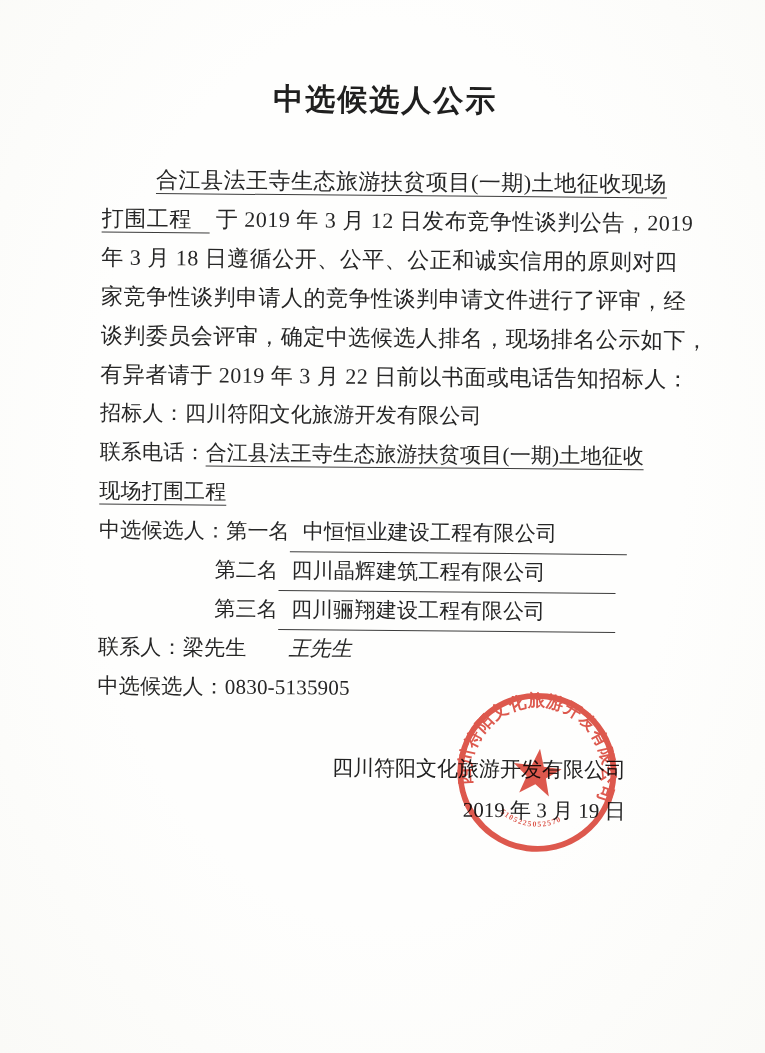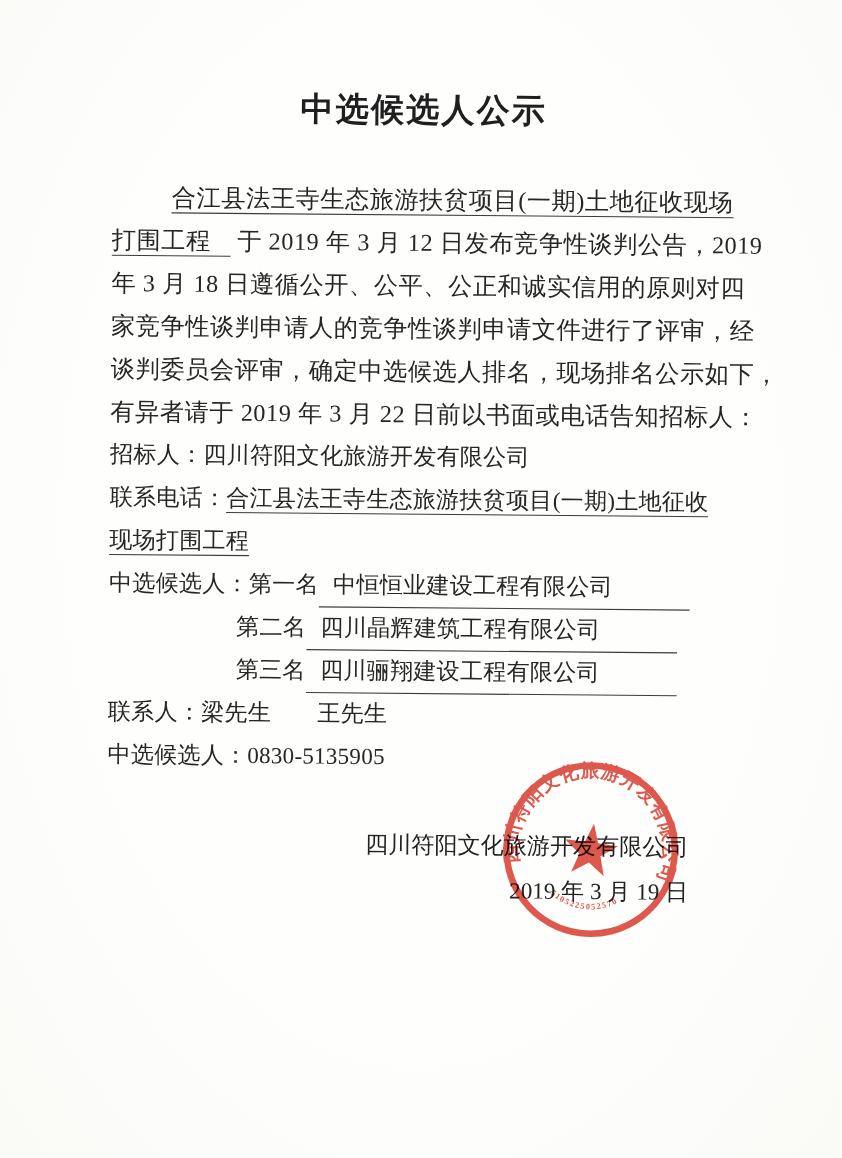--- a/index.html
+++ b/index.html
@@ -21,21 +21,21 @@
   .line{height:39px;line-height:39px;white-space:nowrap;font-size:22px;letter-spacing:0.5px;}
   .line.small{font-size:21px;letter-spacing:0.2px;}
   .u{border-bottom:1.6px solid #3c3c3c;padding-bottom:1px;}
   .indent1{margin-left:54px;}
   .u-tail{padding-right:18px;}
   .spacer{display:inline-block;width:116px;}
   .company-u{
     display:inline-block;box-sizing:border-box;width:337px;
     padding-left:13px;border-bottom:1.6px solid #3c3c3c;
   }
-  .name2{margin-left:42px;}
+  .name2{margin-left:42px;font-style:italic;}
   .sig{
     position:absolute;top:748px;right:136px;
     text-align:right;font-size:21px;line-height:41px;white-space:nowrap;
     color:#222;
   }
   .seal{
     position:absolute;left:455px;top:686px;width:170px;height:170px;
     transform:rotate(7deg);
     opacity:0.92;
     mix-blend-mode:multiply;

